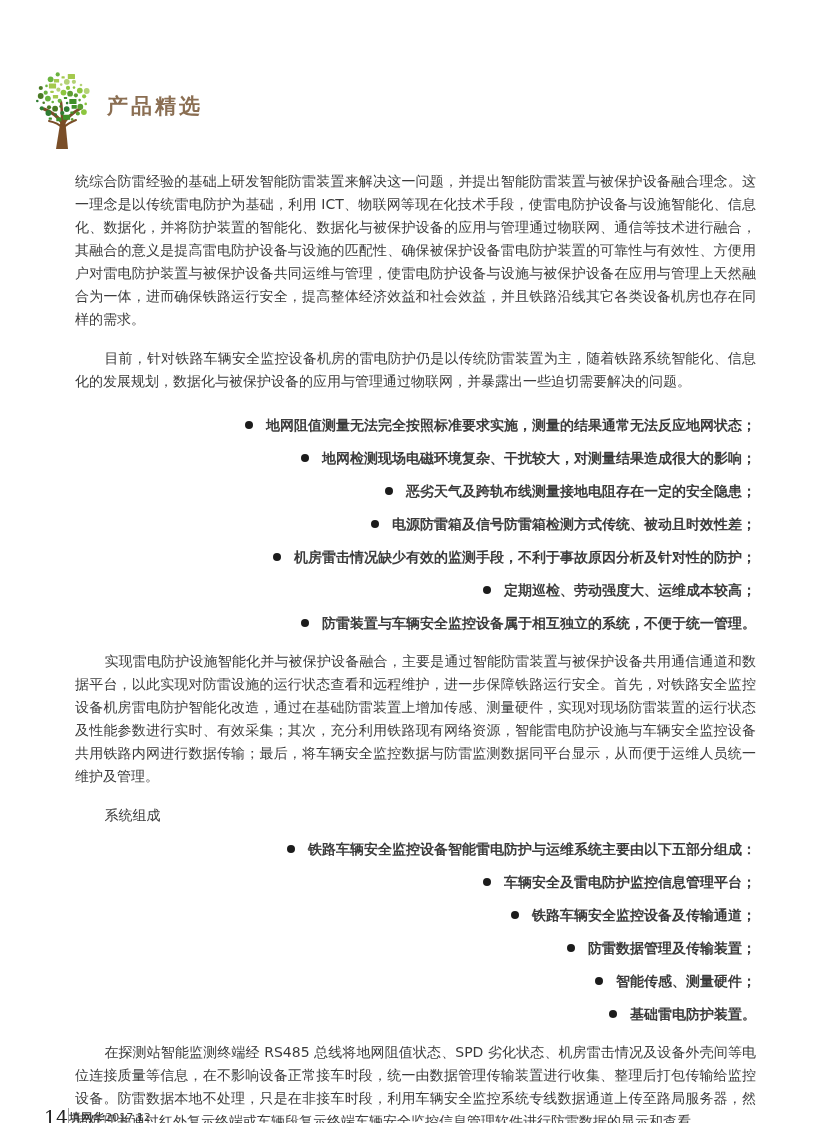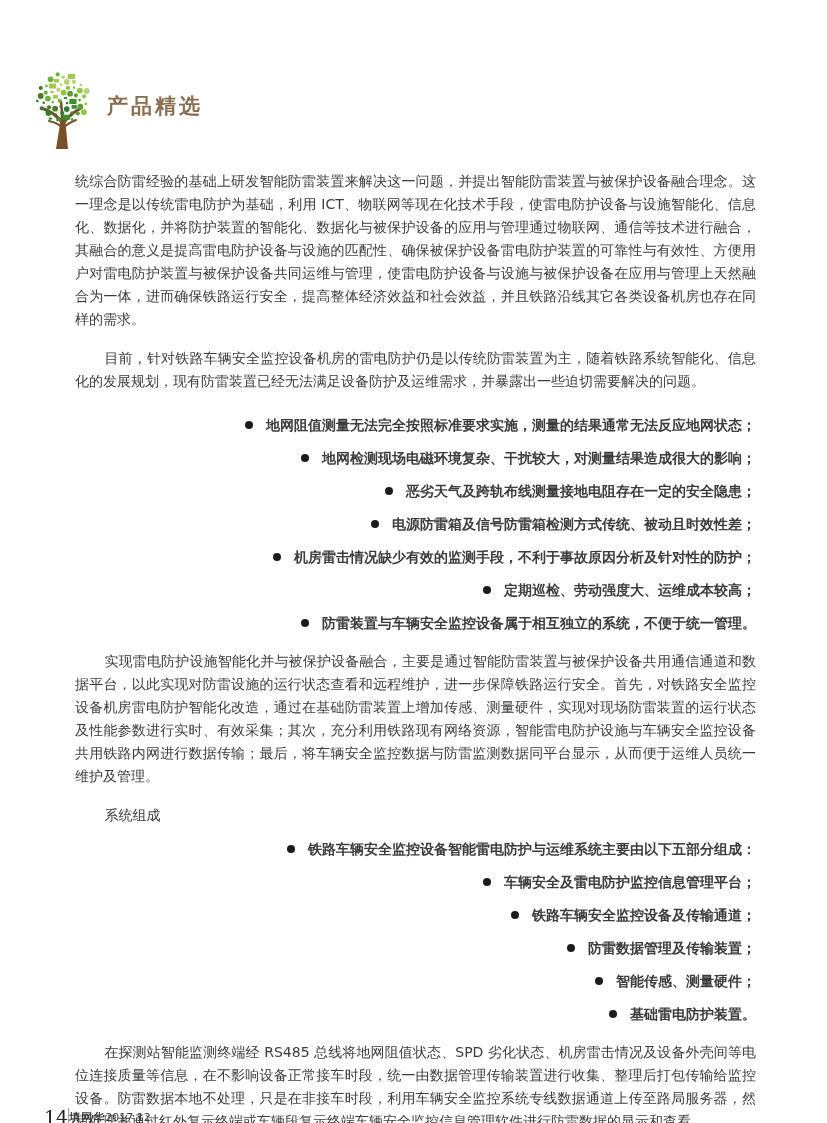--- a/index.html
+++ b/index.html
@@ -133,21 +133,21 @@
           <circle cx="24.7" cy="2.4" r="2.1" fill="#6ab33f"></circle>
           <circle cx="50.9" cy="40.1" r="2.9" fill="#8dc63f"></circle>
           <circle cx="4.3" cy="29.0" r="1.3" fill="#2e7d32"></circle>
         </g>
     </svg>
     <div class="section-label">产品精选</div>
   </div>
 
   <div class="content">
     <p class="para">统综合防雷经验的基础上研发智能防雷装置来解决这一问题，并提出智能防雷装置与被保护设备融合理念。这一理念是以传统雷电防护为基础，利用 ICT、物联网等现在化技术手段，使雷电防护设备与设施智能化、信息化、数据化，并将防护装置的智能化、数据化与被保护设备的应用与管理通过物联网、通信等技术进行融合，其融合的意义是提高雷电防护设备与设施的匹配性、确保被保护设备雷电防护装置的可靠性与有效性、方便用户对雷电防护装置与被保护设备共同运维与管理，使雷电防护设备与设施与被保护设备在应用与管理上天然融合为一体，进而确保铁路运行安全，提高整体经济效益和社会效益，并且铁路沿线其它各类设备机房也存在同样的需求。</p>
-    <p class="para indent">目前，针对铁路车辆安全监控设备机房的雷电防护仍是以传统防雷装置为主，随着铁路系统智能化、信息化的发展规划，现有防雷装置已经无法满足设备防护及运维需求，并暴露出一些迫切需要解决的问题。</p>
+    <p class="para indent">目前，针对铁路车辆安全监控设备机房的雷电防护仍是以传统防雷装置为主，随着铁路系统智能化、信息化的发展规划，数据化与被保护设备的应用与管理通过物联网，并暴露出一些迫切需要解决的问题。</p>
 
     <ul class="bullets">
       <li><span class="dot"></span><span>地网阻值测量无法完全按照标准要求实施，测量的结果通常无法反应地网状态；</span></li>
       <li><span class="dot"></span><span>地网检测现场电磁环境复杂、干扰较大，对测量结果造成很大的影响；</span></li>
       <li><span class="dot"></span><span>恶劣天气及跨轨布线测量接地电阻存在一定的安全隐患；</span></li>
       <li><span class="dot"></span><span>电源防雷箱及信号防雷箱检测方式传统、被动且时效性差；</span></li>
       <li><span class="dot"></span><span>机房雷击情况缺少有效的监测手段，不利于事故原因分析及针对性的防护；</span></li>
       <li><span class="dot"></span><span>定期巡检、劳动强度大、运维成本较高；</span></li>
       <li><span class="dot"></span><span>防雷装置与车辆安全监控设备属于相互独立的系统，不便于统一管理。</span></li>
     </ul>

